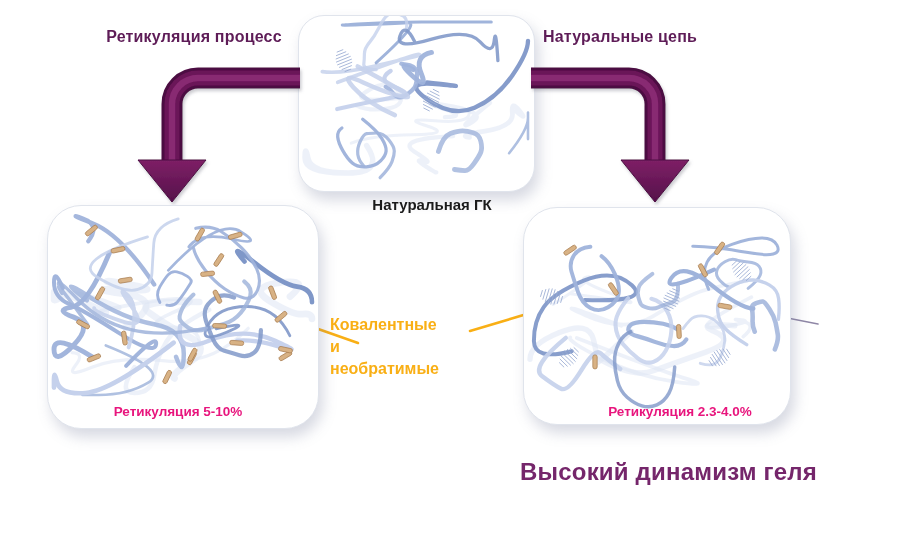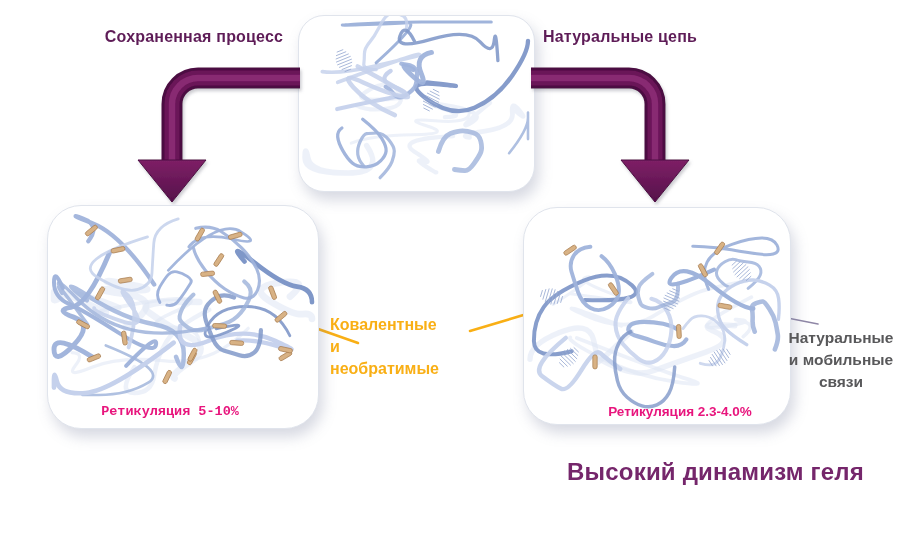--- a/index.html
+++ b/index.html
@@ -26,42 +26,42 @@
     font-size:15px;font-weight:bold;color:#1b1b1b;
   }
   #overlay{position:absolute;left:0;top:0;pointer-events:none;}
   .arrow-dark{stroke:var(--arrow-dark);stroke-width:21;fill:none;}
   .arrow-mid{stroke:var(--arrow);stroke-width:15;fill:none;}
   .arrow-light{stroke:var(--arrow-light);stroke-width:6.5;fill:none;opacity:.9;}
   .caption{
     position:absolute;top:404px;width:200px;text-align:center;
     font-size:13.5px;font-weight:bold;color:var(--pink);
   }
-  #caption-left{left:70px;font-family:Liberation Mono, monospace;}
+  #caption-left{left:78px;}
   #caption-right{left:580px;}
   #covalent-text{
     position:absolute;left:330px;top:314px;width:165px;text-align:left;
     font-size:16px;line-height:22px;font-weight:bold;color:var(--orange);
   }
   #natural-text{
     position:absolute;left:775px;top:327px;width:132px;text-align:center;
     font-size:15.5px;line-height:22px;font-weight:bold;color:var(--gray-text);
   }
   #footer-title{
-    position:absolute;left:520px;top:458px;width:391px;text-align:center;
+    position:absolute;left:520px;top:458px;width:391px;
     font-size:24px;font-weight:bold;color:var(--title);letter-spacing:.2px;
   }
   .tline{display:block;}
 </style>
 </head>
 <body>
 
 <div id="canvas">
 
-  <div class="heading" id="heading-left">Сохраненная процесс</div>
+  <div class="heading" id="heading-left">Ретикуляция процесс</div>
   <div class="heading" id="heading-right">Натуральные цепь</div>
 
   <div class="box" id="box-top">
     <svg class="tangle" id="tangle-top" width="235" height="175">
         <path d="M67.6,129.5 Q86.1,157.0 49.0,157.0 Q12.0,157.0 9.0,142.3 Q6.0,127.5 6.0,142.3 Q6.0,157.0 44.9,157.0" fill="none" stroke="#DFE6F4" stroke-width="5.4" opacity="0.55" stroke-linecap="round"></path>
         <path d="M170.5,121.4 Q157.0,119.7 186.0,115.2 Q214.9,110.6 213.4,97.2 Q211.9,83.7 220.4,94.7 Q229.0,105.8 217.3,95.2" fill="none" stroke="#DFE6F4" stroke-width="4.8" opacity="0.55" stroke-linecap="round"></path>
         <path d="M109.2,80.8 Q45.7,88.8 68.1,75.1 Q90.5,61.4 99.2,75.5 Q107.9,89.5 88.6,92.5 Q69.4,95.5 57.3,89.3" fill="none" stroke="#DFE6F4" stroke-width="4.2" opacity="0.55" stroke-linecap="round"></path>
         <path d="M52.2,127.1 Q72.9,119.2 113.7,118.7 Q154.5,118.2 128.1,110.0 Q101.6,101.9 136.2,104.8 Q170.8,107.7 170.2,97.0" fill="none" stroke="#DFE6F4" stroke-width="3.0" opacity="0.55" stroke-linecap="round"></path>
         <path d="M154.1,120.2 Q95.7,123.1 115.5,135.7 Q135.4,148.3 124.9,145.3 Q114.3,142.2 125.7,149.6 Q137.0,157.0 137.3,156.4" fill="none" stroke="#DFE6F4" stroke-width="4.3" opacity="0.55" stroke-linecap="round"></path>
         <path d="M191.0,86.8 Q154.4,116.5 172.0,106.9 Q189.7,97.2 152.9,90.4 Q116.0,83.6 142.9,92.2 Q169.7,100.8 145.9,101.1" fill="none" stroke="#DFE6F4" stroke-width="4.3" opacity="0.55" stroke-linecap="round"></path>
@@ -90,20 +90,21 @@
         <line x1="47.16717168927585" y1="35.63180876731502" x2="37.061967470086316" y2="39.73093816781066" stroke="#9AACD2" stroke-width="0.9" opacity="0.95"></line>
         <line x1="49.745794452602496" y1="37.82322935554837" x2="36.73872122533224" y2="43.09948851110847" stroke="#9AACD2" stroke-width="0.9" opacity="0.95"></line>
         <line x1="51.678690614032135" y1="40.27658595626644" x2="37.061201582475164" y2="46.20610284192157" stroke="#9AACD2" stroke-width="0.9" opacity="0.95"></line>
         <line x1="52.80637887331842" y1="43.056571422032015" x2="38.18888984176145" y2="48.98608830768715" stroke="#9AACD2" stroke-width="0.9" opacity="0.95"></line>
         <line x1="53.12885923046135" y1="46.16318575284511" x2="40.1217860031911" y2="51.43944490840521" stroke="#9AACD2" stroke-width="0.9" opacity="0.95"></line>
         <line x1="52.80561298570727" y1="49.53173609614292" x2="42.70040876651774" y2="53.63086549663856" stroke="#9AACD2" stroke-width="0.9" opacity="0.95"></line>
         <line x1="52.124015512125304" y1="53.045649959655655" x2="45.63738275867228" y2="55.676922564656984" stroke="#9AACD2" stroke-width="0.9" opacity="0.95"></line>
       </svg>
   </div>
 
+  <div id="label-natural">Натуральная ГК</div>
 
   <svg id="overlay" width="911" height="534">
     <defs>
       <linearGradient id="headGrad" x1="0" y1="0" x2="0" y2="1">
         <stop offset="0" stop-color="#7E2066"></stop>
           <stop offset="1" stop-color="#55104A"></stop>
       </linearGradient>
       <filter id="ds" x="-30%" y="-30%" width="160%" height="160%">
         <feDropShadow dx="1.5" dy="2.5" stdDeviation="1.8" flood-color="#6a6a7a" flood-opacity="0.35"></feDropShadow>
       </filter>
@@ -307,21 +308,16 @@
 
   <div class="caption" id="caption-left">Ретикуляция 5-10%</div>
   <div class="caption" id="caption-right">Ретикуляция 2.3-4.0%</div>
 
   <div id="covalent-text">
     <span class="tline">Ковалентные</span>
     <span class="tline">и</span>
     <span class="tline">необратимые</span>
   </div>
 
-  <div id="natural-text">
-    <span class="tline">Натуральные</span>
-    <span class="tline">и мобильные</span>
-    <span class="tline">связи</span>
-  </div>
 
   <div id="footer-title">Высокий динамизм геля</div>
 
 </div>
 
 </body></html>

